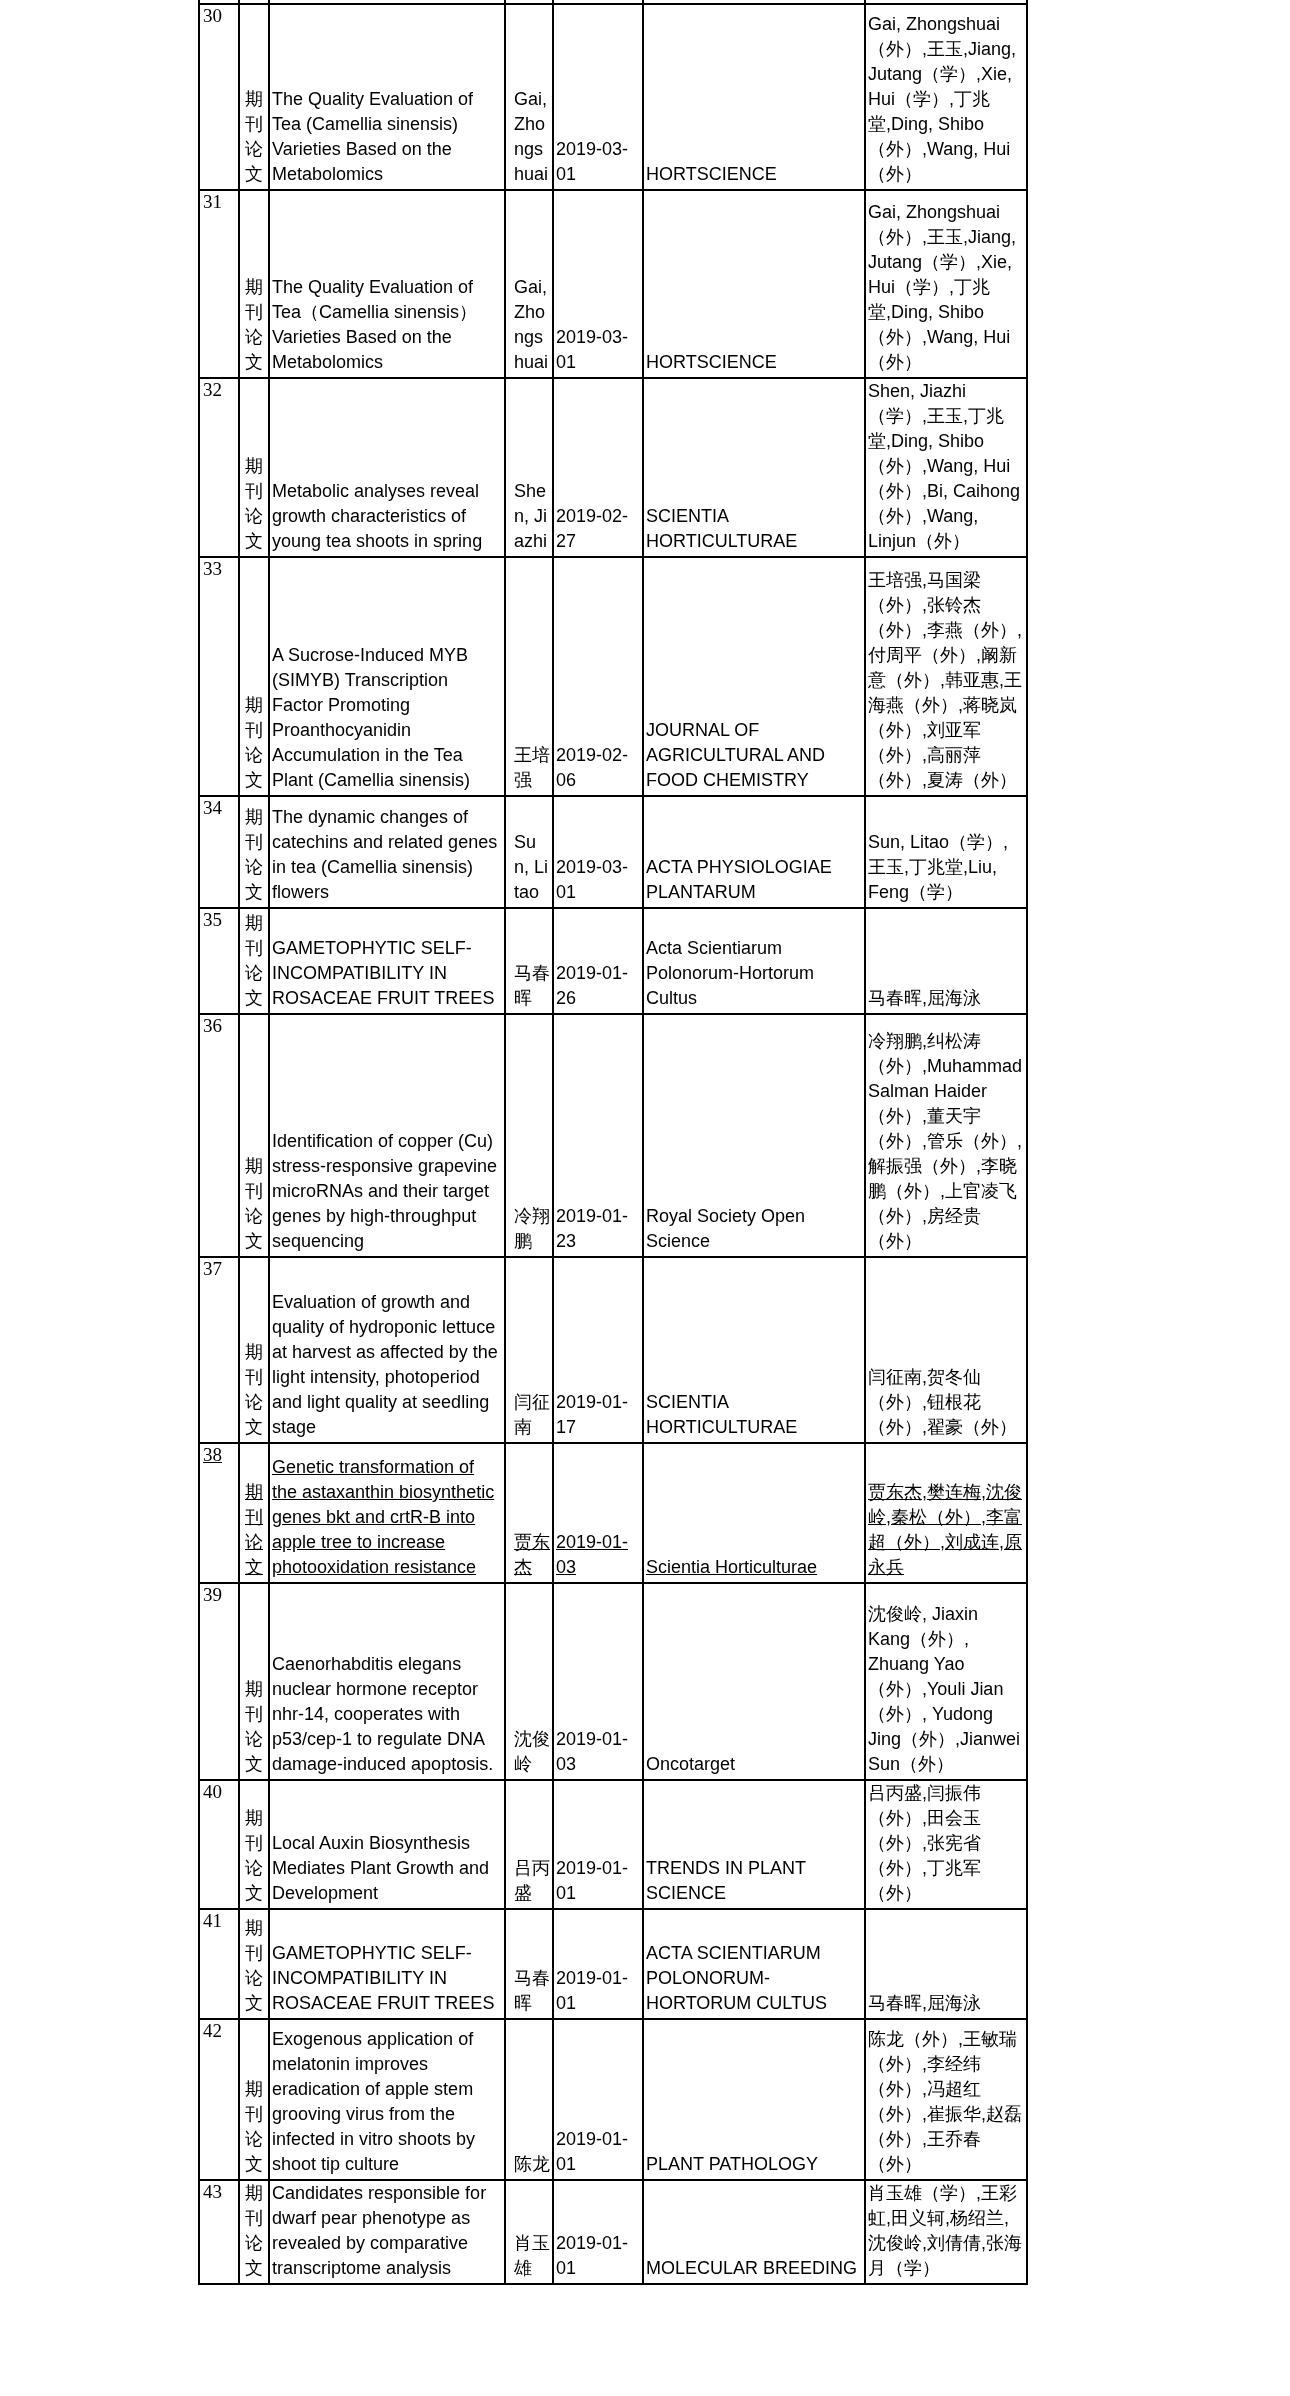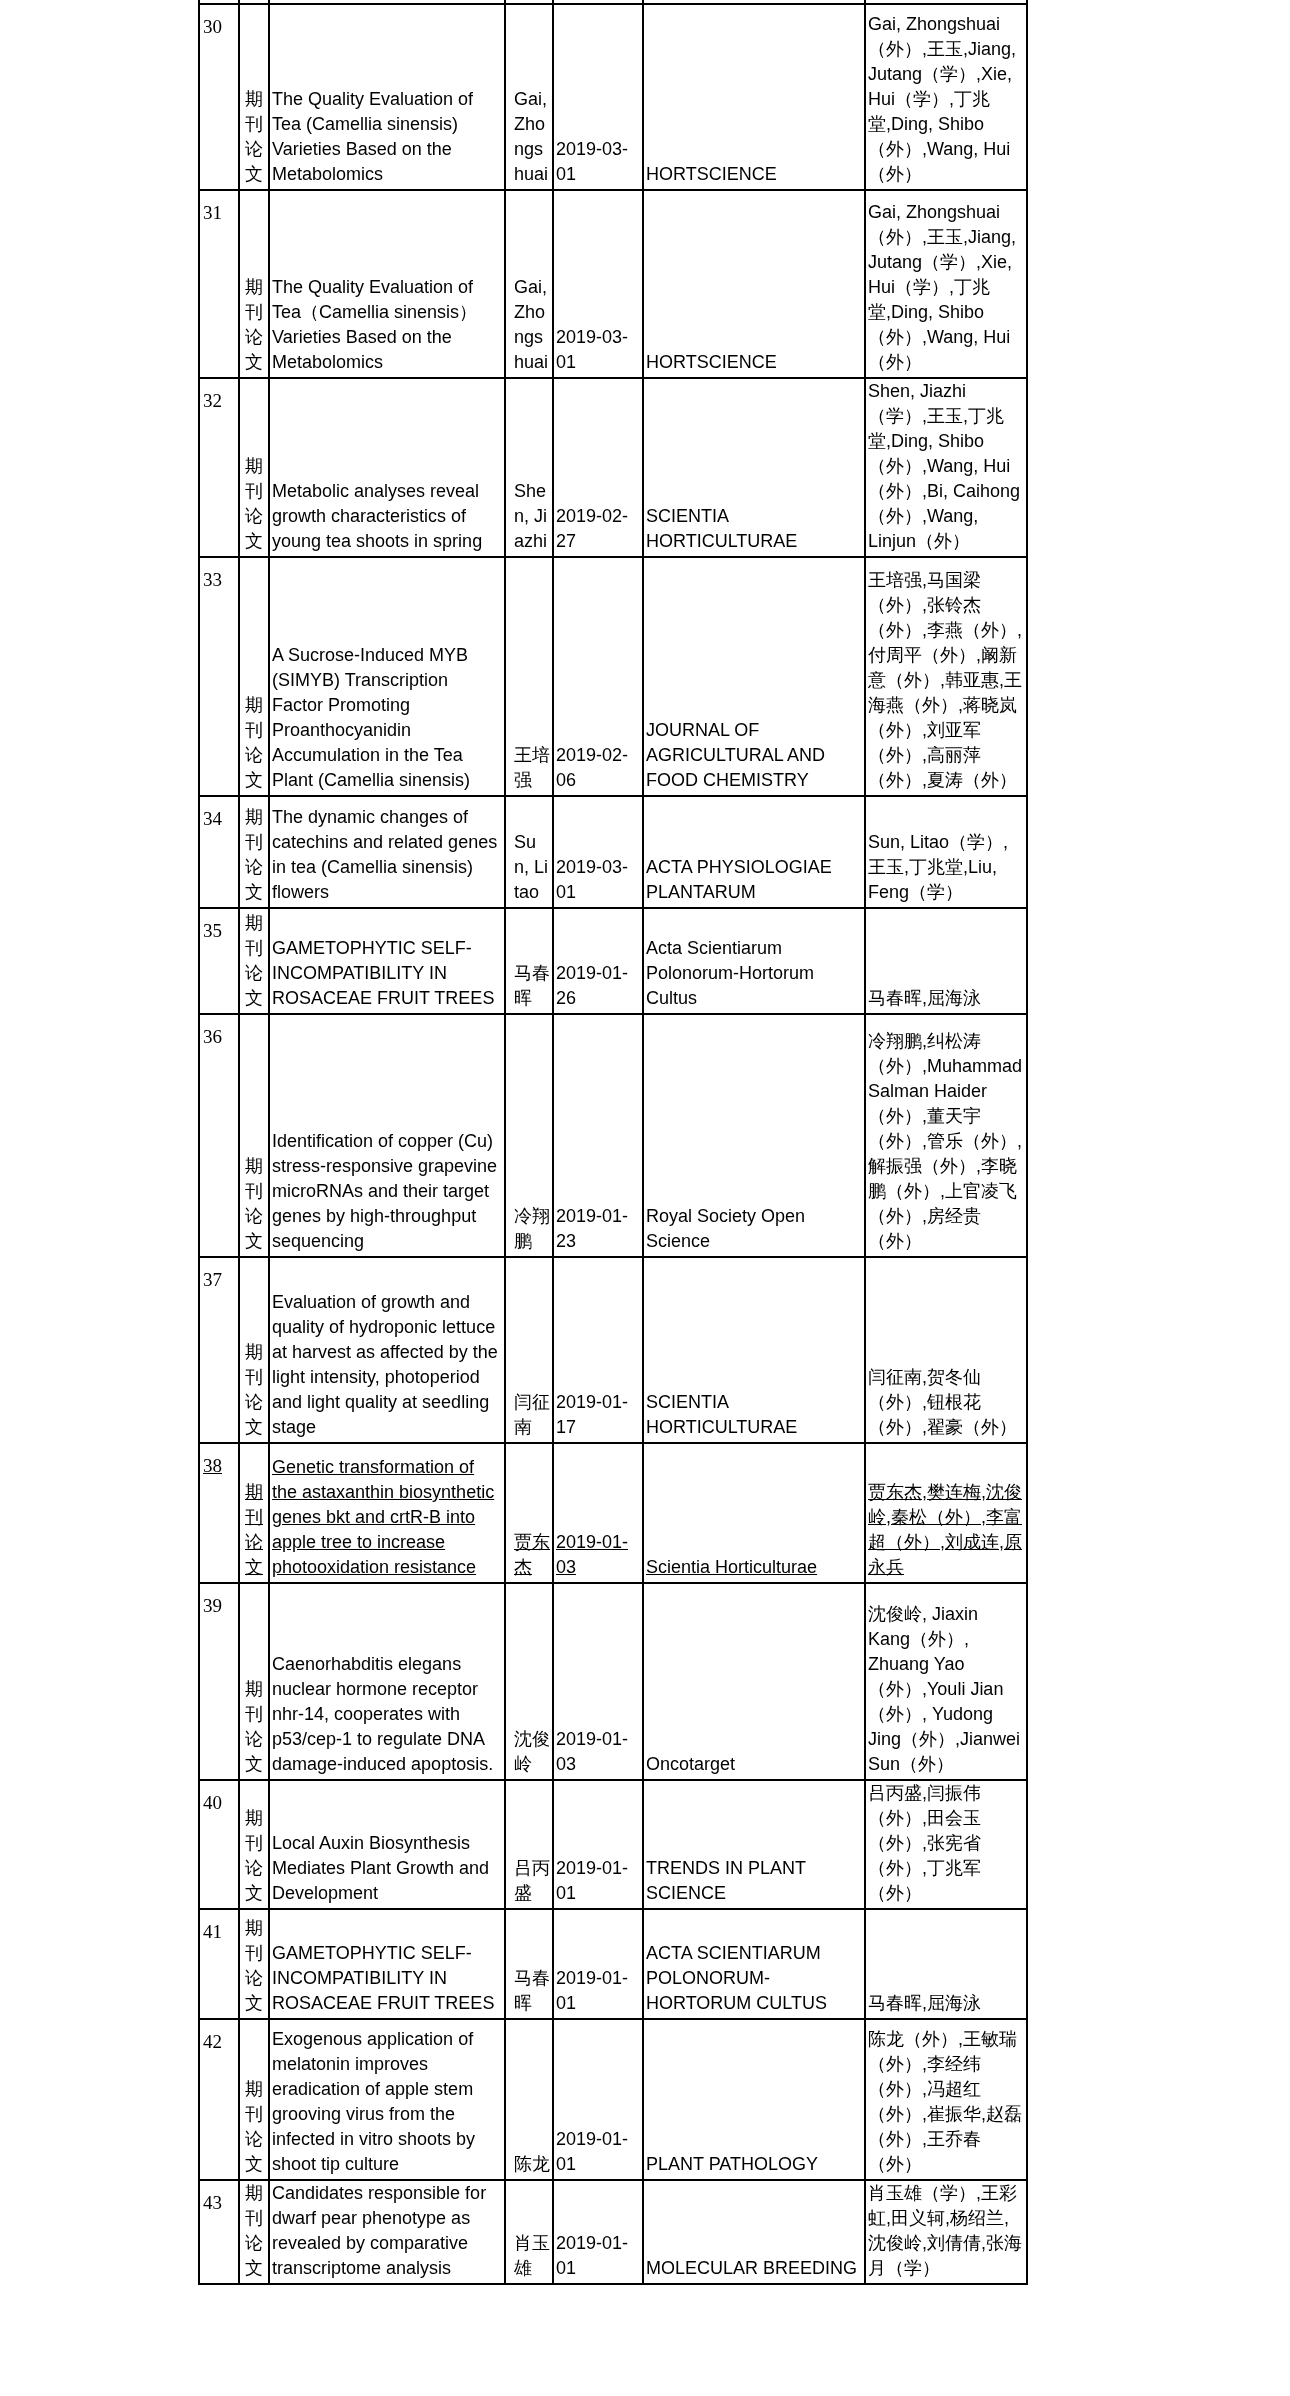--- a/index.html
+++ b/index.html
@@ -29,21 +29,21 @@
   tr.sliver td {
     border-top: none;
     padding: 0;
     height: 3px;
   }
   td.c-no {
     font-family: "Liberation Serif", "DejaVu Serif", serif;
     font-size: 19px;
     line-height: 21px;
     vertical-align: top;
-    padding: 11px 2px 0 3px;
+    padding: 0 2px 0 3px;
   }
   td.c-type   { word-break: break-all; text-align: center; }
   td.c-author { word-break: break-all; padding-left: 8px; }
   td.c-title, td.c-journal, td.c-authors { word-break: normal; }
 </style>
 </head>
 <body>
 
 <table class="pubs">
   <colgroup>

